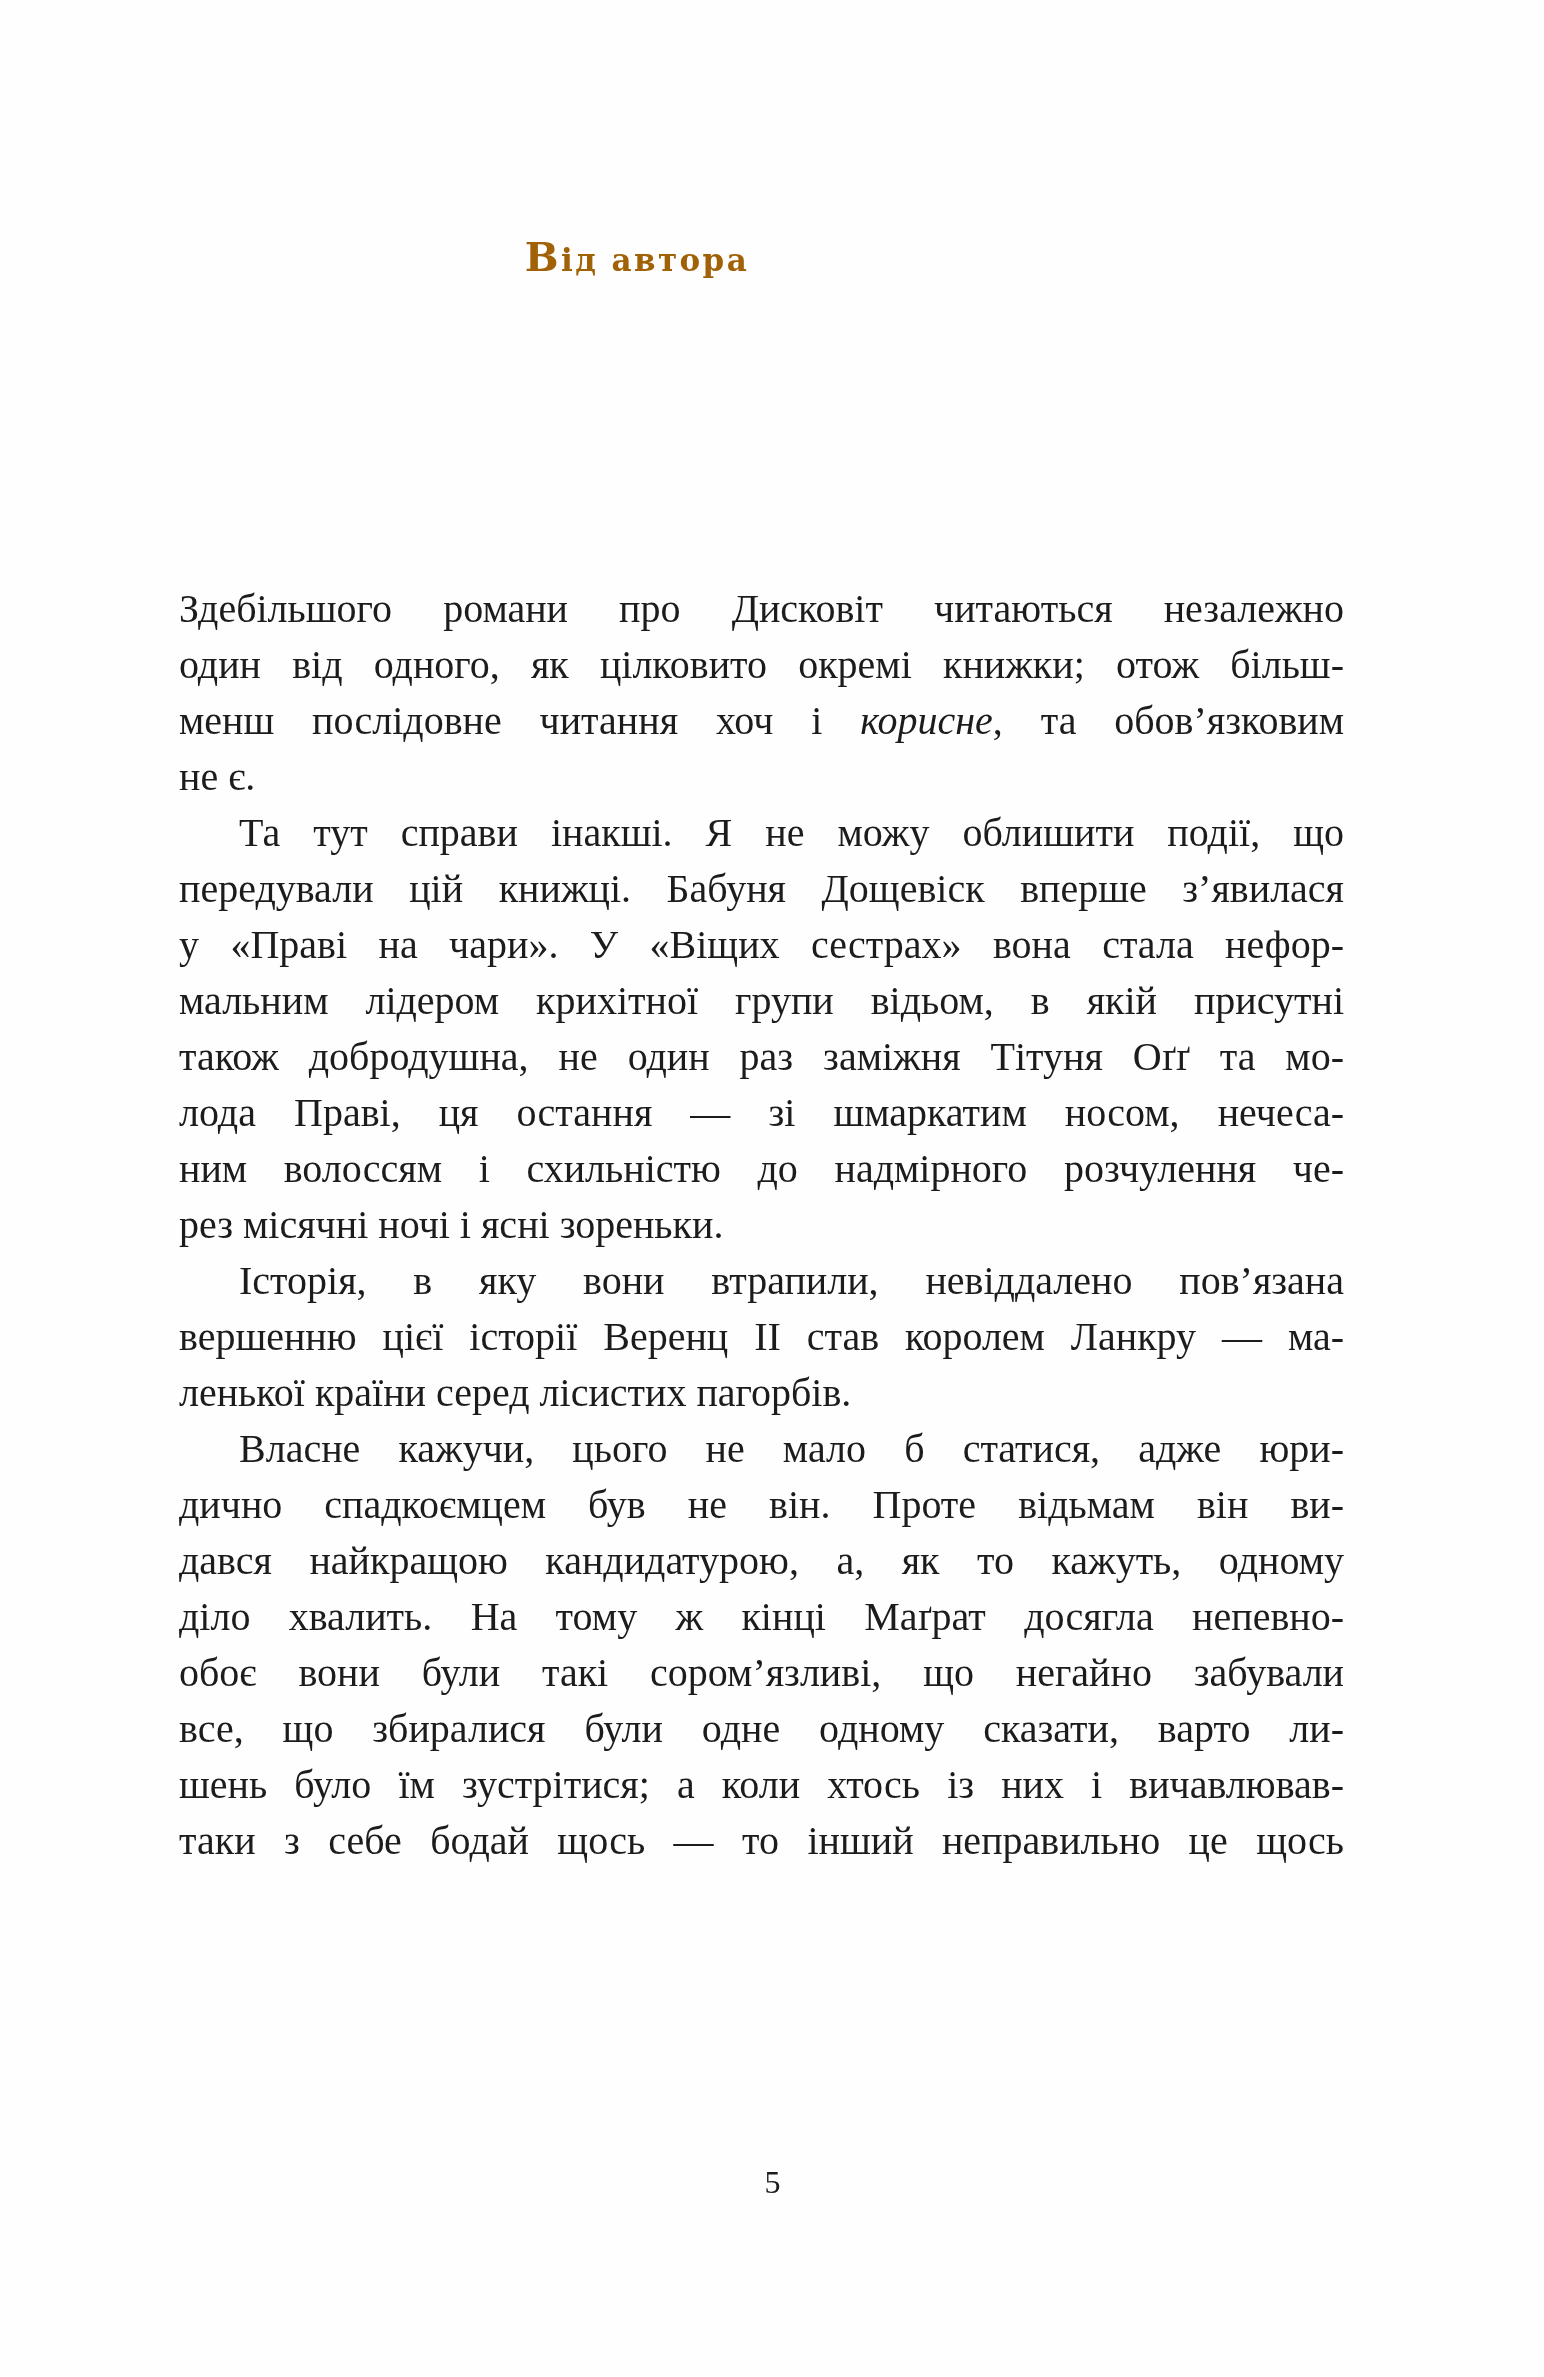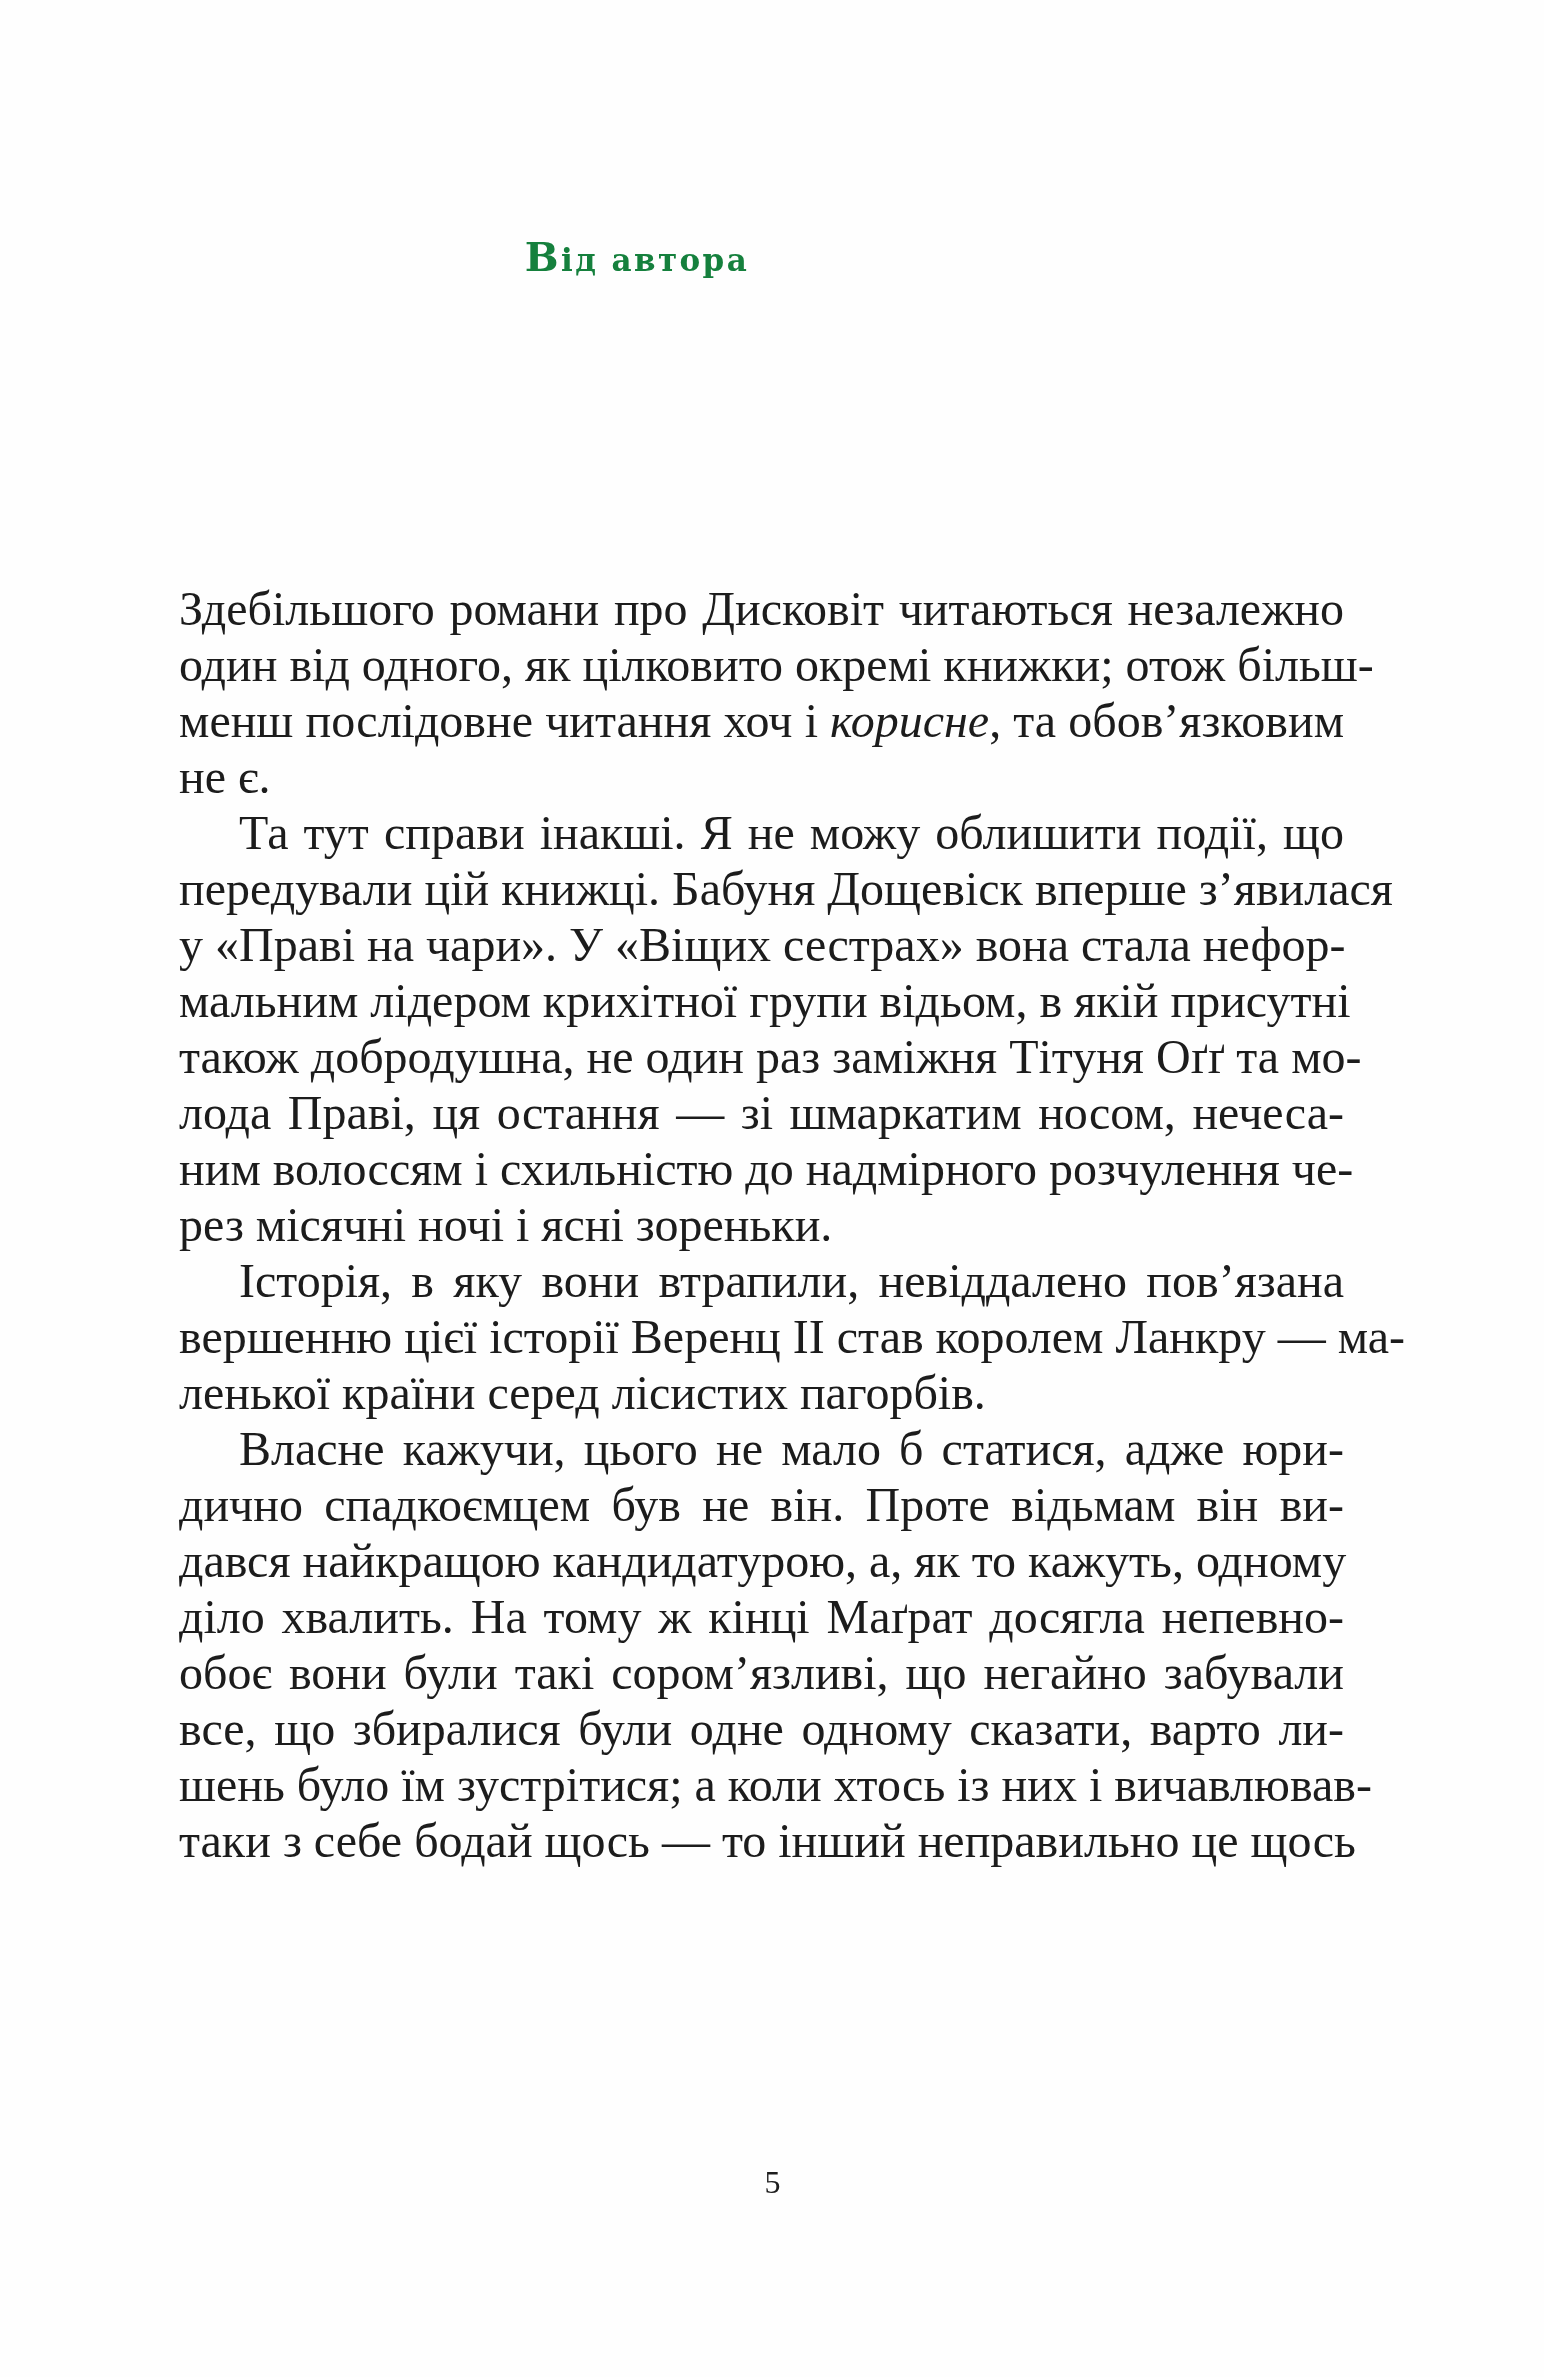--- a/index.html
+++ b/index.html
@@ -1,30 +1,30 @@
 <!DOCTYPE html>
 <html style="font-size:13px"><head>
 <meta charset="utf-8">
 <style>
   html, body { margin: 0; padding: 0; background: #ffffff; }
   body { width: 1545px; height: 2377px; position: relative; overflow: hidden; }
   .page { position: absolute; left: 0; top: 0; width: 1545px; height: 2377px; background: #fefefe; }
   .heading {
     position: absolute; left: 0; width: 1274px; top: 233px;
     text-align: center; font-family: "DejaVu Serif", serif; font-weight: bold;
-    color: #15803d; font-size: 40px; letter-spacing: 2.4px;
+    color: #a16207; font-size: 40px; letter-spacing: 2.4px;
   }
   .heading .cap { font-size: 40px; }
   .heading .sc { font-size: 31px; }
   .body {
     position: absolute; left: 179px; width: 1165px; top: 581px;
     font-family: "Liberation Serif", serif; color: #1c1c1c;
   }
   .line {
-    height: 56px; line-height: 56px; font-size: 48px;
+    height: 56px; line-height: 56px; font-size: 40px;
     white-space: nowrap; text-align: justify; text-align-last: justify;
     overflow: visible;
   }
   .line.last { text-align-last: left; }
   .line.indent { padding-left: 60px; }
   .line i { font-style: italic; }
   .pagenum {
     position: absolute; left: 0; width: 1545px; top: 2164px; text-align: center;
     font-family: "Liberation Serif", serif; font-size: 32px; color: #1c1c1c;
   }

